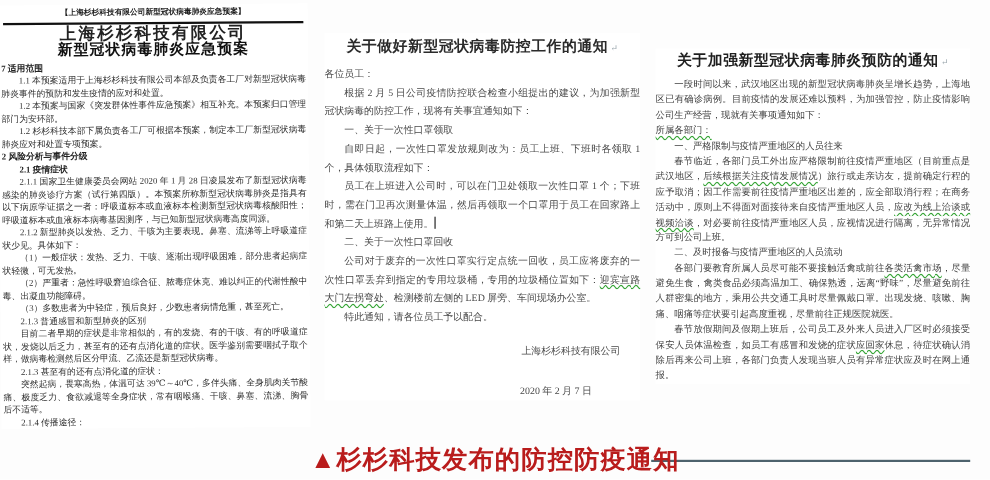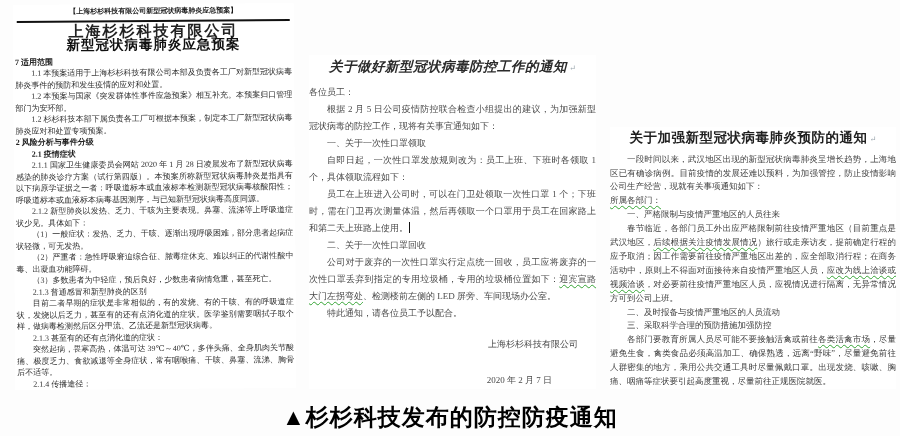--- a/index.html
+++ b/index.html
@@ -3,22 +3,22 @@
 <meta charset="utf-8">
 <style>
   html,body{margin:0;padding:0;}
   body{
     width:900px;height:436px;background:#ffffff;overflow:hidden;
     font-family:"Liberation Serif","DejaVu Serif",serif;
   }
   .stage{position:relative;width:900px;height:436px;background:#fdfdfd;}
   .docs-row{
     position:absolute;top:0;left:0;right:0;
-    display:flex;gap:14px;padding:4px 8px 0 14px;box-sizing:border-box;
-    align-items:flex-end;
+    display:flex;gap:14px;padding:4px 8px 0 0;box-sizing:border-box;
+    align-items:center;
   }
   .doc{background:#ffffff;color:#3a3a3a;box-sizing:border-box;}
   .dpara{margin:0;text-align:justify;}
   .dpara.indent{text-indent:2em;}
   .dpara.sec{font-weight:bold;color:#222;}
   .wavy{
     text-decoration:underline wavy #35a435;
     text-decoration-thickness:1px;text-underline-offset:2px;
   }
   .cursor{
@@ -47,21 +47,21 @@
   }
   .doc-left .doc-body{padding:0 2px;}
 
   
   .doc-middle{
     width:287px;flex:0 0 287px;
     font-size:9px;line-height:17px;color:#4a4a4a;padding-top:1px;
   }
   .doc-middle .doc-title{
     font-size:13.5px;font-weight:bold;text-align:center;color:#2b2b2b;
-    margin:2px 0 7px 0;letter-spacing:0.5px;font-style:italic;
+    margin:2px 0 7px 0;letter-spacing:0.5px;
   }
   .doc-middle .signature{
     text-align:right;padding-right:18px;margin-top:14px;
   }
   .doc-middle .date{
     text-align:right;padding-right:44px;margin-top:19px;
   }
 
   
   .doc-right{
@@ -130,21 +130,21 @@
     </section>
 
     <section class="doc doc-right">
       <h1 class="doc-title"><span>关于加强新型冠状病毒肺炎预防的通知</span><span class="pmark">↵</span></h1>
       <div class="doc-body">
           <p class="dpara indent"><span>一段时间以来，武汉地区出现的新型冠状病毒肺炎呈增长趋势，上海地区已有确诊病例。目前疫情的发展还难以预料，为加强管控，防止疫情影响公司生产经营，现就有关事项通知如下：</span></p>
           <p class="dpara "><span class="wavy">所属各部门：</span></p>
           <p class="dpara indent"><span>一、严格限制与疫情严重地区的人员往来</span></p>
           <p class="dpara indent"><span>春节临近，各部门员工外出应严格限制前往疫情严重地区（目前重点是武汉地区，</span><span class="wavy">后续根据关注疫情发展情况</span><span>）旅行或走亲访友，提前确定行程的应予取消；因工作需要前往疫情严重地区出差的，应全部取消行程；在商务活动中，原则上不得面对面接待来自疫情严重地区人员，</span><span class="wavy">应改为线上洽谈或视频洽谈</span><span>，对必要前往疫情严重地区人员，应视情况进行隔离，无异常情况方可到公司上班。</span></p>
           <p class="dpara indent"><span>二、及时报备与疫情严重地区的人员流动</span></p>
-          <p class="dpara indent"><span>三、采取科学合理的预防措施加强防控</span></p>
           <p class="dpara indent"><span>各部门要教育所属人员尽可能不要接触活禽或前往</span><span class="wavy">各类活禽市场</span><span>，尽量避免生食，禽类食品必须高温加工、确保熟透，远离“野味”，尽量避免前往人群密集的地方，乘用公共交通工具时尽量佩戴口罩。出现发烧、咳嗽、胸痛、咽痛等症状要引起高度重视，尽量前往正规医院就医。</span></p>
+          <p class="dpara indent"><span>春节放假期间及假期上班后，公司员工及外来人员进入厂区时必须接受保安人员体温检查，如员工有感冒和发烧的症状</span><span class="wavy">应回家</span><span>休息，待症状确认消除后再来公司上班，各部门负责人发现当班人员有异常症状应及时在网上通报。</span></p>
         </div>
     </section>
 
   </div>
 
-  <div class="caption" style="color: #000000;">▲杉杉科技发布的防控防疫通知</div>
+  <div class="caption" style="color: #b91c1c;">▲杉杉科技发布的防控防疫通知</div>
 </div>
 
 </body></html>

